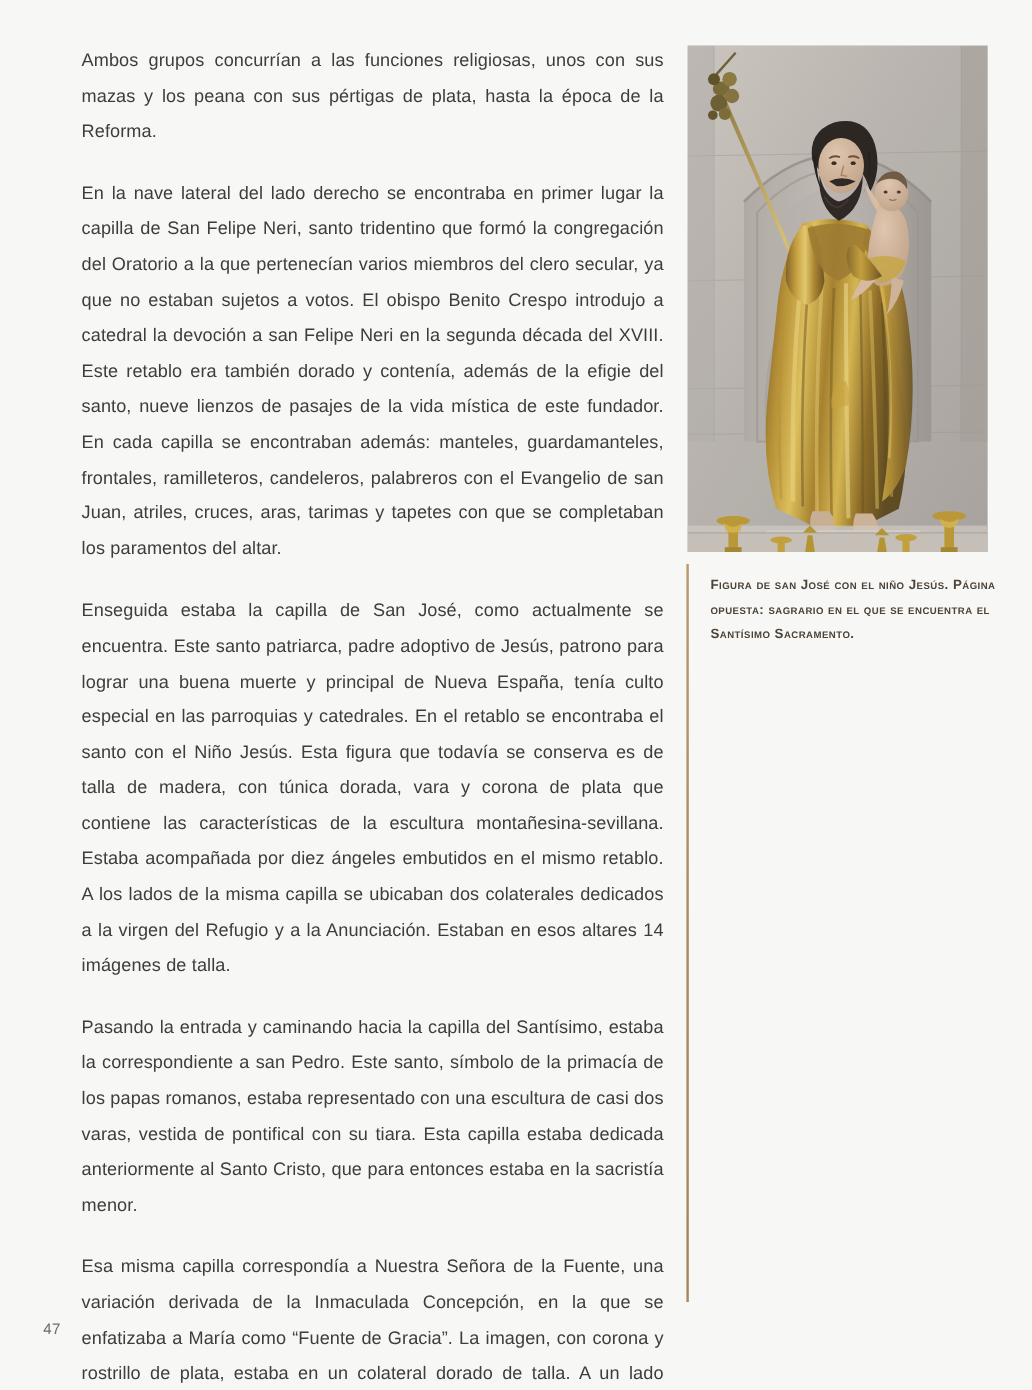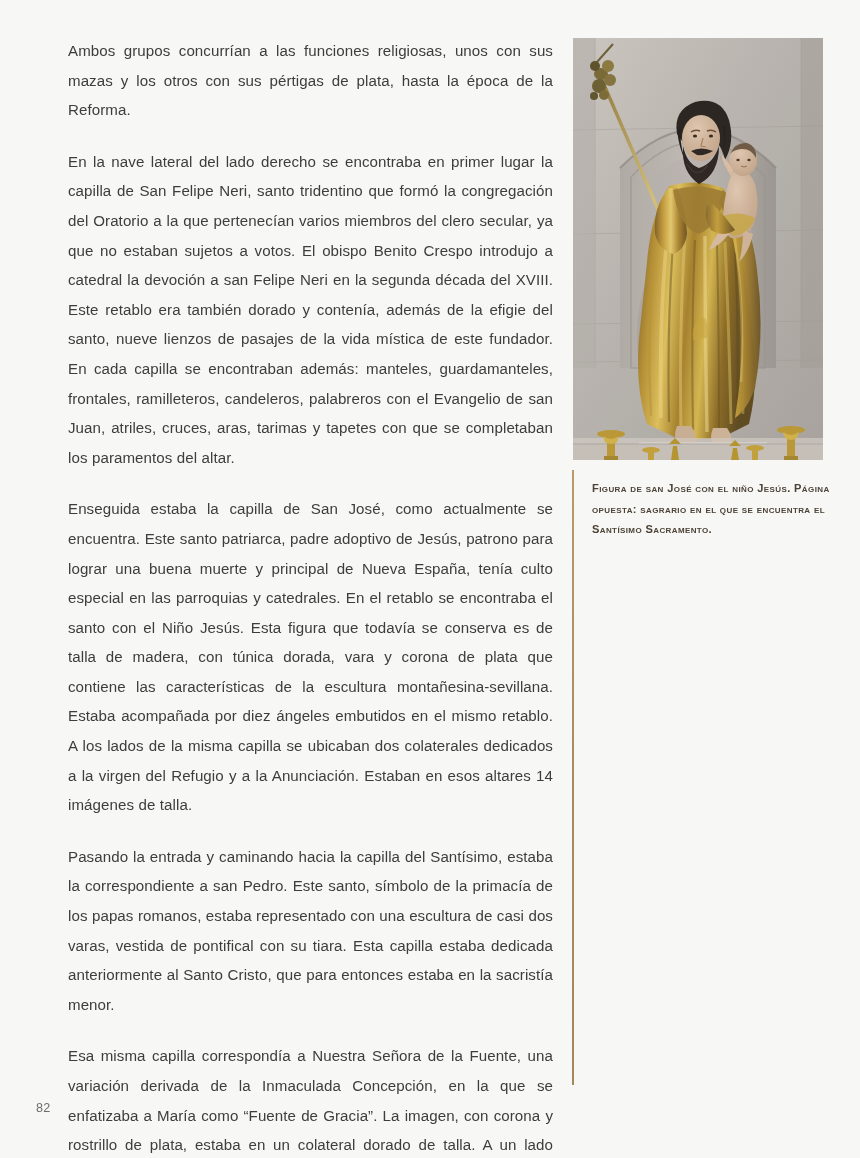--- a/index.html
+++ b/index.html
@@ -87,21 +87,21 @@
     color: #6c6c6c;
     letter-spacing: 0.02em;
   }
 </style>
 </head>
 <body>
 
 <div class="page">
 
   <div class="text-column">
-    <p class="para">Ambos grupos concurrían a las funciones religiosas, unos con sus mazas y los otros con sus pértigas de plata, hasta la época de la Reforma.</p>
+    <p class="para">Ambos grupos concurrían a las funciones religiosas, unos con sus mazas y los peana con sus pértigas de plata, hasta la época de la Reforma.</p>
     <p class="para">En la nave lateral del lado derecho se encontraba en primer lugar la capilla de San Felipe Neri, santo tridentino que formó la congregación del Oratorio a la que pertenecían varios miembros del clero secular, ya que no estaban sujetos a votos. El obispo Benito Crespo introdujo a catedral la devoción a san Felipe Neri en la segunda década del XVIII. Este retablo era también dorado y contenía, además de la efigie del santo, nueve lienzos de pasajes de la vida mística de este fundador. En cada capilla se encontraban además: manteles, guardamanteles, frontales, ramilleteros, candeleros, palabreros con el Evangelio de san Juan, atriles, cruces, aras, tarimas y tapetes con que se completaban los paramentos del altar.</p>
     <p class="para">Enseguida estaba la capilla de San José, como actualmente se encuentra. Este santo patriarca, padre adoptivo de Jesús, patrono para lograr una buena muerte y principal de Nueva España, tenía culto especial en las parroquias y catedrales. En el retablo se encontraba el santo con el Niño Jesús. Esta figura que todavía se conserva es de talla de madera, con túnica dorada, vara y corona de plata que contiene las características de la escultura montañesina-sevillana. Estaba acompañada por diez ángeles embutidos en el mismo retablo. A los lados de la misma capilla se ubicaban dos colaterales dedicados a la virgen del Refugio y a la Anunciación. Estaban en esos altares 14 imágenes de talla.</p>
     <p class="para">Pasando la entrada y caminando hacia la capilla del Santísimo, estaba la correspondiente a san Pedro. Este santo, símbolo de la primacía de los papas romanos, estaba representado con una escultura de casi dos varas, vestida de pontifical con su tiara. Esta capilla estaba dedicada anteriormente al Santo Cristo, que para entonces estaba en la sacristía menor.</p>
     <p class="para">Esa misma capilla correspondía a Nuestra Señora de la Fuente, una variación derivada de la Inmaculada Concepción, en la que se enfatizaba a María como “Fuente de Gracia”. La  imagen, con corona y rostrillo de plata, estaba en un colateral dorado de talla. A un lado había una peana para san Juan Nepomuceno, patrono del sigilo de la confesión y, por lo tanto, del cabildo catedralicio.</p>
 
   </div>
 
   <div class="figure">
     <svg viewBox="0 0 250 422" preserveAspectRatio="none">
       <defs>
@@ -294,15 +294,15 @@
       </g>
 
       <rect x="0" y="0" width="250" height="422" fill="#8b857f" opacity="0.04"></rect>
     </svg>
   </div>
 
   <div class="side-rule"></div>
 
   <div class="caption">Figura de san José con el niño Jesús. Página opuesta: sagrario en el que se encuentra el Santísimo Sacramento.</div>
 
-  <div class="folio">82</div>
+  <div class="folio">47</div>
 
 </div>
 
 </body></html>

